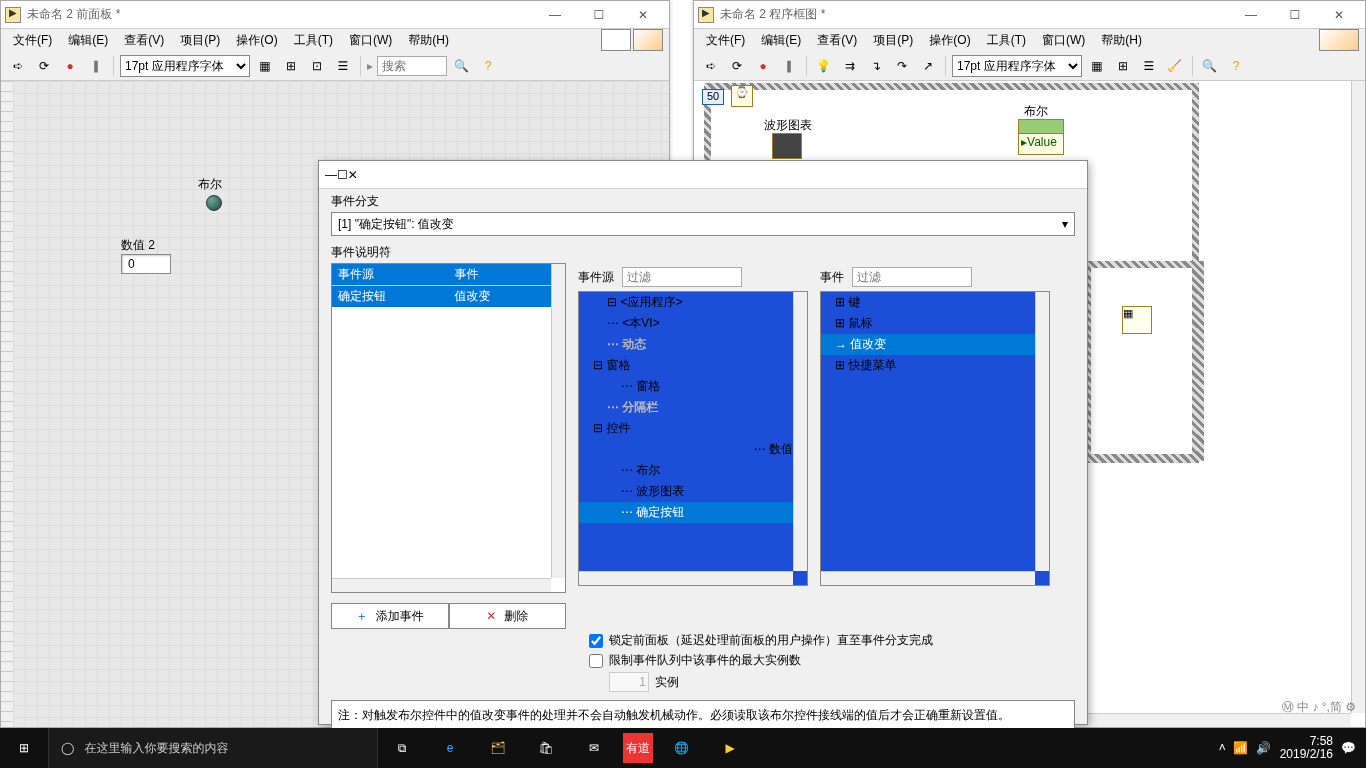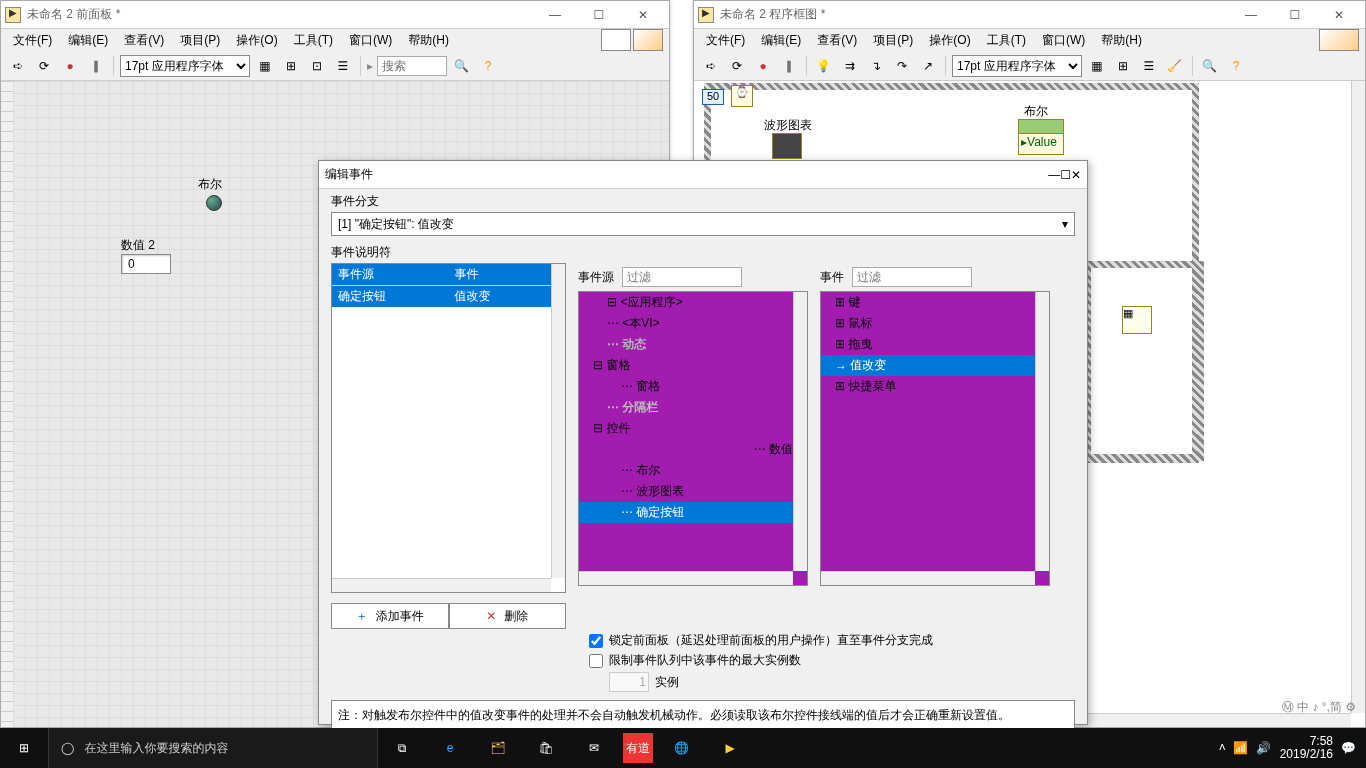--- a/index.html
+++ b/index.html
@@ -26,21 +26,21 @@
 .dlg-title { height: 28px; background: #fff; display: flex; align-items: center; padding: 0 6px; border-bottom: 1px solid #ccc; }
 .dlg-body { padding: 0 12px; }
 .dlg-label { margin: 4px 0 2px; }
 .dlg-combo { width: 100%; height: 24px; border: 1px solid #888; background: #fff; display: flex; align-items: center; padding: 0 6px; justify-content: space-between; margin-bottom: 8px; }
 .listbox { border: 1px solid #888; background: #fff; overflow: auto; position: relative; }
 .listbox .hdr { display: flex; background: #fff; font-weight: normal; }
 .listbox .hdr div { padding: 2px 6px; border-bottom: 1px solid #ccc; }
 .listbox .row { display: flex; }
 .listbox .row div { padding: 2px 6px; }
 .listbox .row.sel { background: #0078d7; color: #fff; }
-.tree { border: 1px solid #888; background: #a21caf; overflow: auto; font-size: 12px; }
+.tree { border: 1px solid #888; background: #1d4ed8; overflow: auto; font-size: 12px; }
 .tree .trow { padding: 2px 4px; white-space: nowrap; }
 .tree .trow.sel { background: #0078d7; color: #fff; }
 .tree .dis { color: #bbb; font-weight: bold; }
 .tree-hdr { display: flex; align-items: center; padding: 4px 0; gap: 8px; }
 .tree-hdr input { border: 1px solid #aaa; height: 20px; padding: 0 4px; width: 120px; color: #7f1d1d; }
 .btnrow { display: flex; gap: 0; margin-top: 10px; }
 .btnrow .btn { flex: 1; height: 26px; border: 1px solid #888; background: #fff; display: flex; align-items: center; justify-content: center; cursor: pointer; gap: 8px; }
 .chk-row { display: flex; align-items: center; gap: 6px; margin: 3px 0; }
 .chk-row input[type=checkbox] { width: 14px; height: 14px; }
 .taskbar { position: absolute; left: 0; right: 0; bottom: 0; height: 40px; background: #101010; display: flex; align-items: center; }
@@ -162,21 +162,20 @@
     <div class="fp-label" style="left:108px; top:156px;">数值 2</div>
     <div class="fp-num" style="left:108px; top:173px;">0</div>
   </div>
 
   <div style="position:absolute; left:0; top:80px; width:12px; bottom:0; background:repeating-linear-gradient(#ccc,#ccc 1px,#f0f0f0 1px,#f0f0f0 10px);"></div>
 </div>
 
 <div class="dialog" style="left:318px; top:160px; width:770px; height:565px;">
   <div class="dlg-title">
     <div class="lv-icon"></div>
-    <div style="flex:1;">编辑事件</div>
     <div class="wbtn">—</div>
     <div class="wbtn">☐</div>
     <div class="wbtn close">✕</div>
   </div>
   <div class="dlg-body">
     <div class="dlg-label">事件分支</div>
     <div class="dlg-combo">
       <span>[1] "确定按钮": 值改变</span>
       <span>▾</span>
     </div>
@@ -232,21 +231,20 @@
       </div>
 
       <div style="width:230px;">
         <div class="tree-hdr">
           <span>事件</span>
           <input placeholder="过滤" style="">
         </div>
         <div class="tree" id="evt-tree" style="height:295px; position:relative;">
           <div class="trow" style="padding-left: 14px;">⊞  键</div>
             <div class="trow" style="padding-left: 14px;">⊞  鼠标</div>
-            <div class="trow" style="padding-left: 14px;">⊞  拖曳</div>
             <div class="trow sel" style="padding-left: 14px;">→  值改变</div>
             <div class="trow" style="padding-left: 14px;">⊞  快捷菜单</div>
             <div class="scrollbar-v"></div>
           <div class="scrollbar-h"></div>
         </div>
       </div>
     </div>
 
     <div style="margin-left:258px; margin-top:2px;">
       <div class="chk-row">

